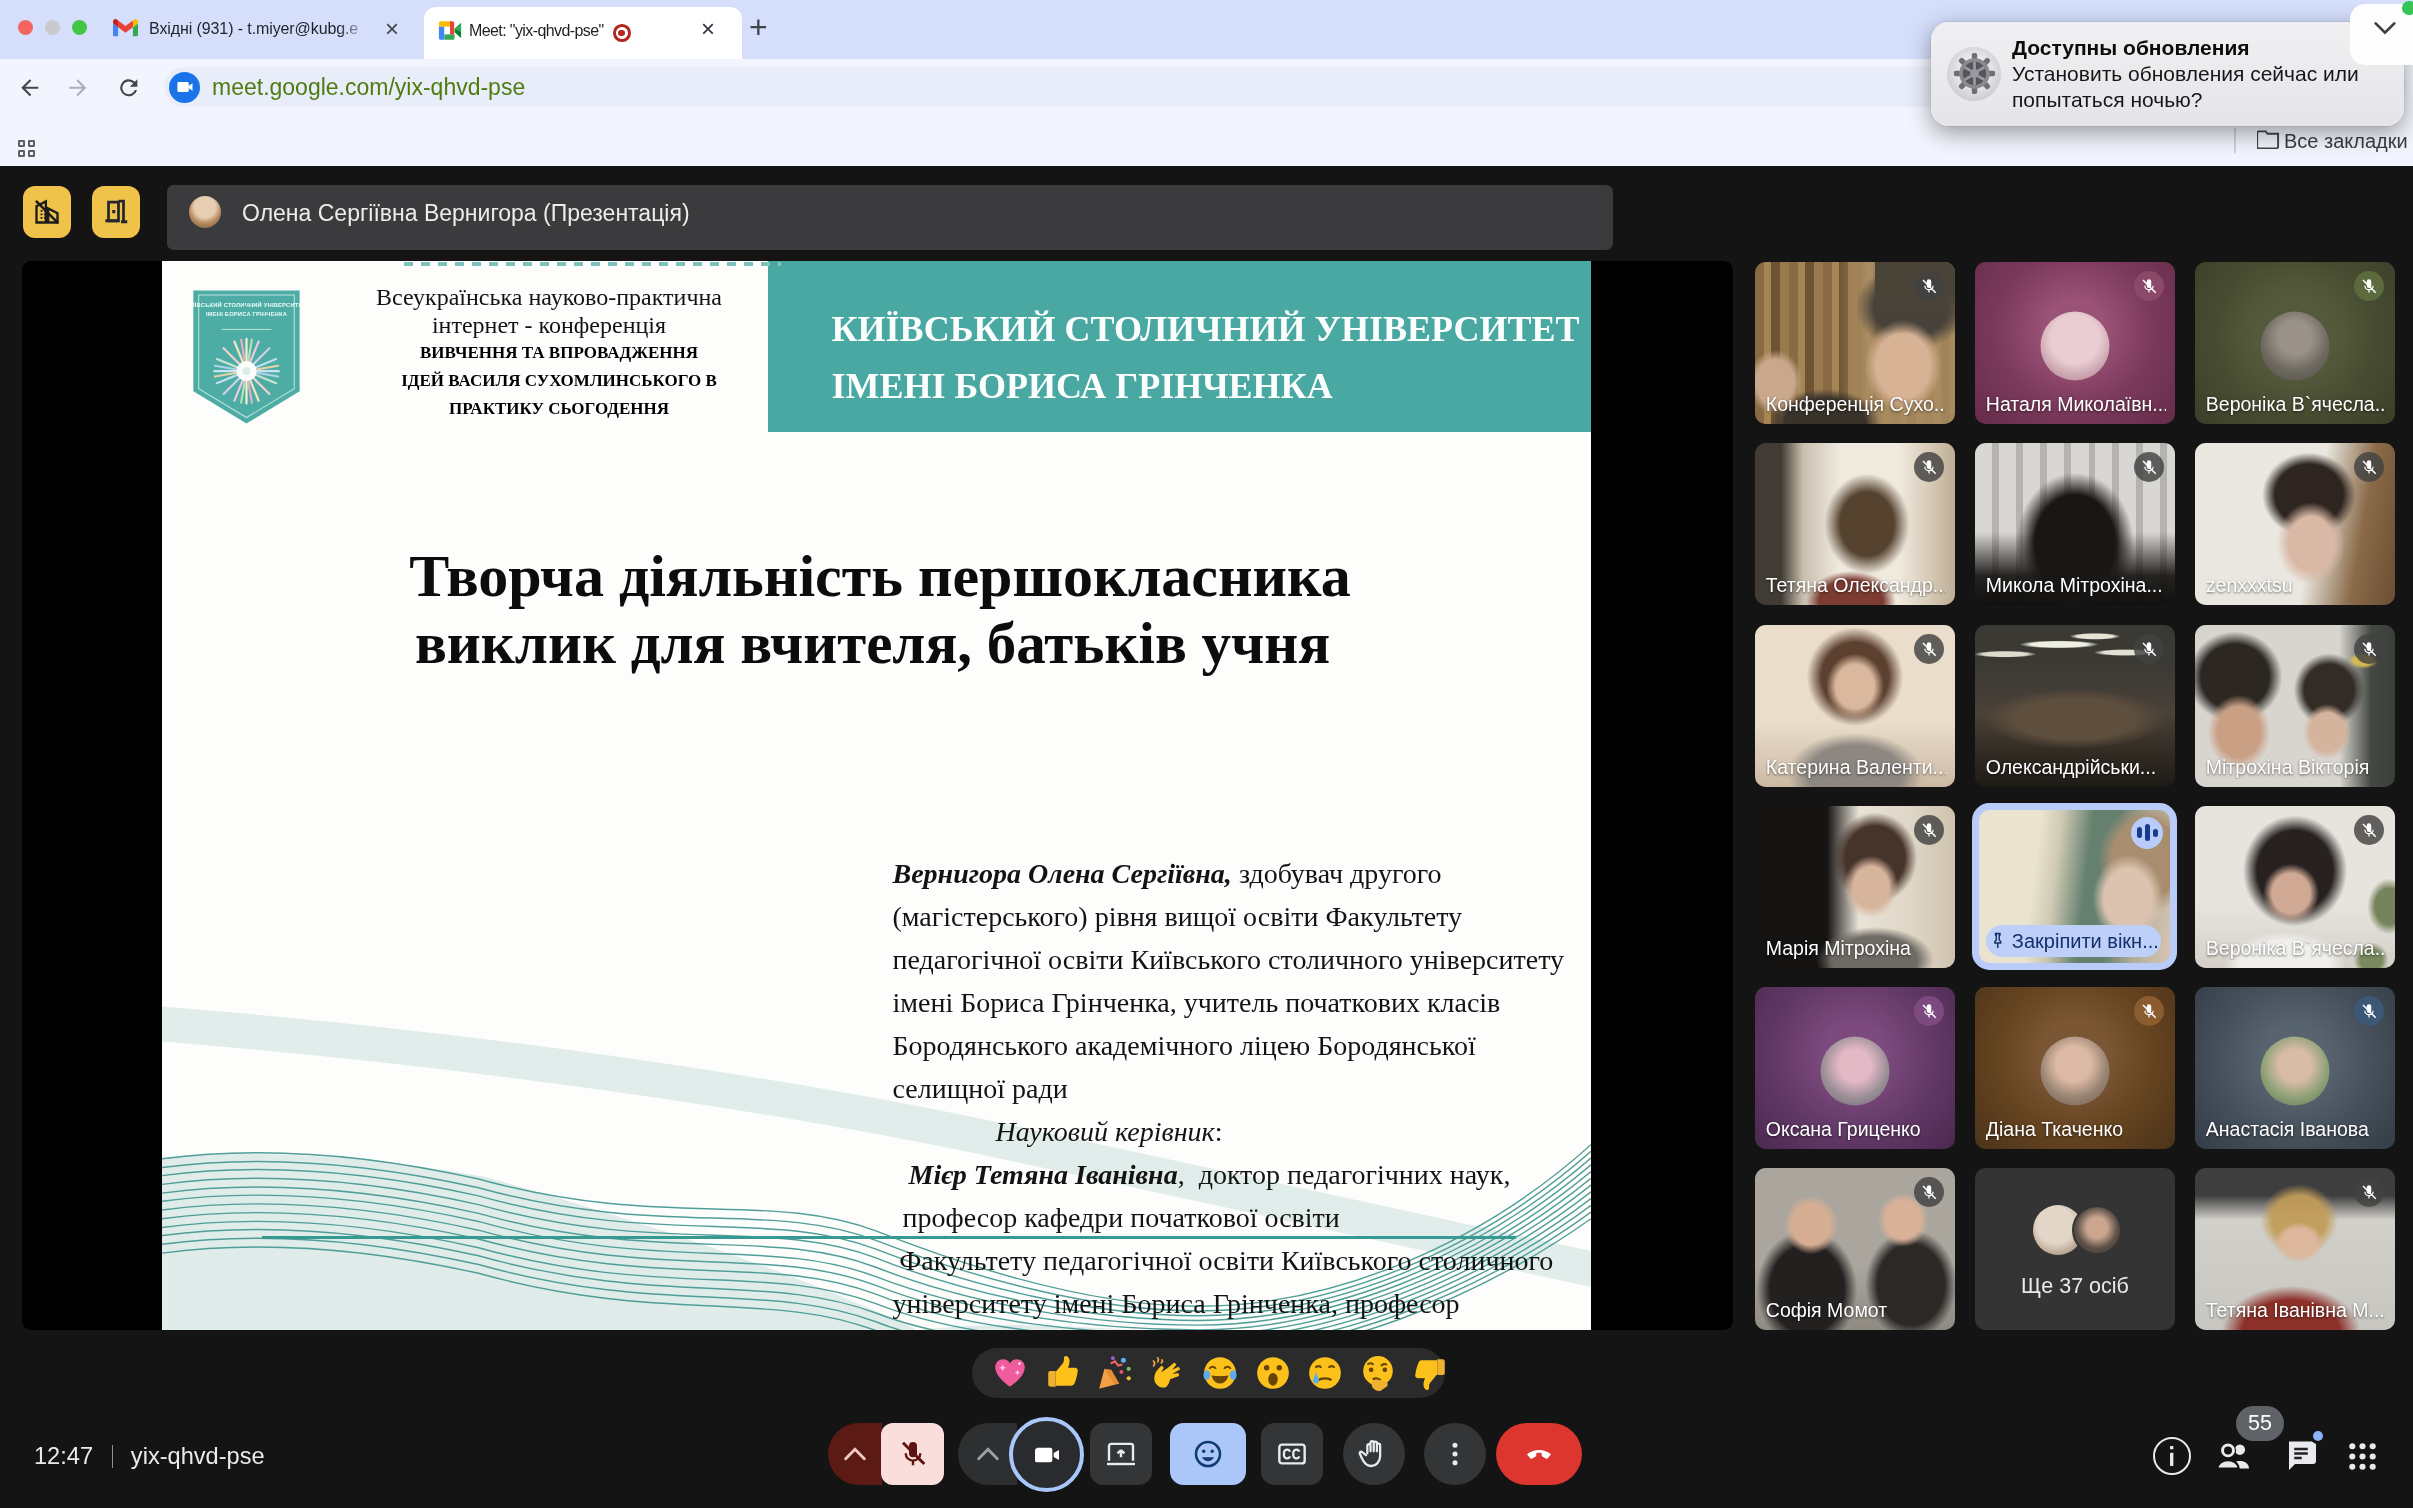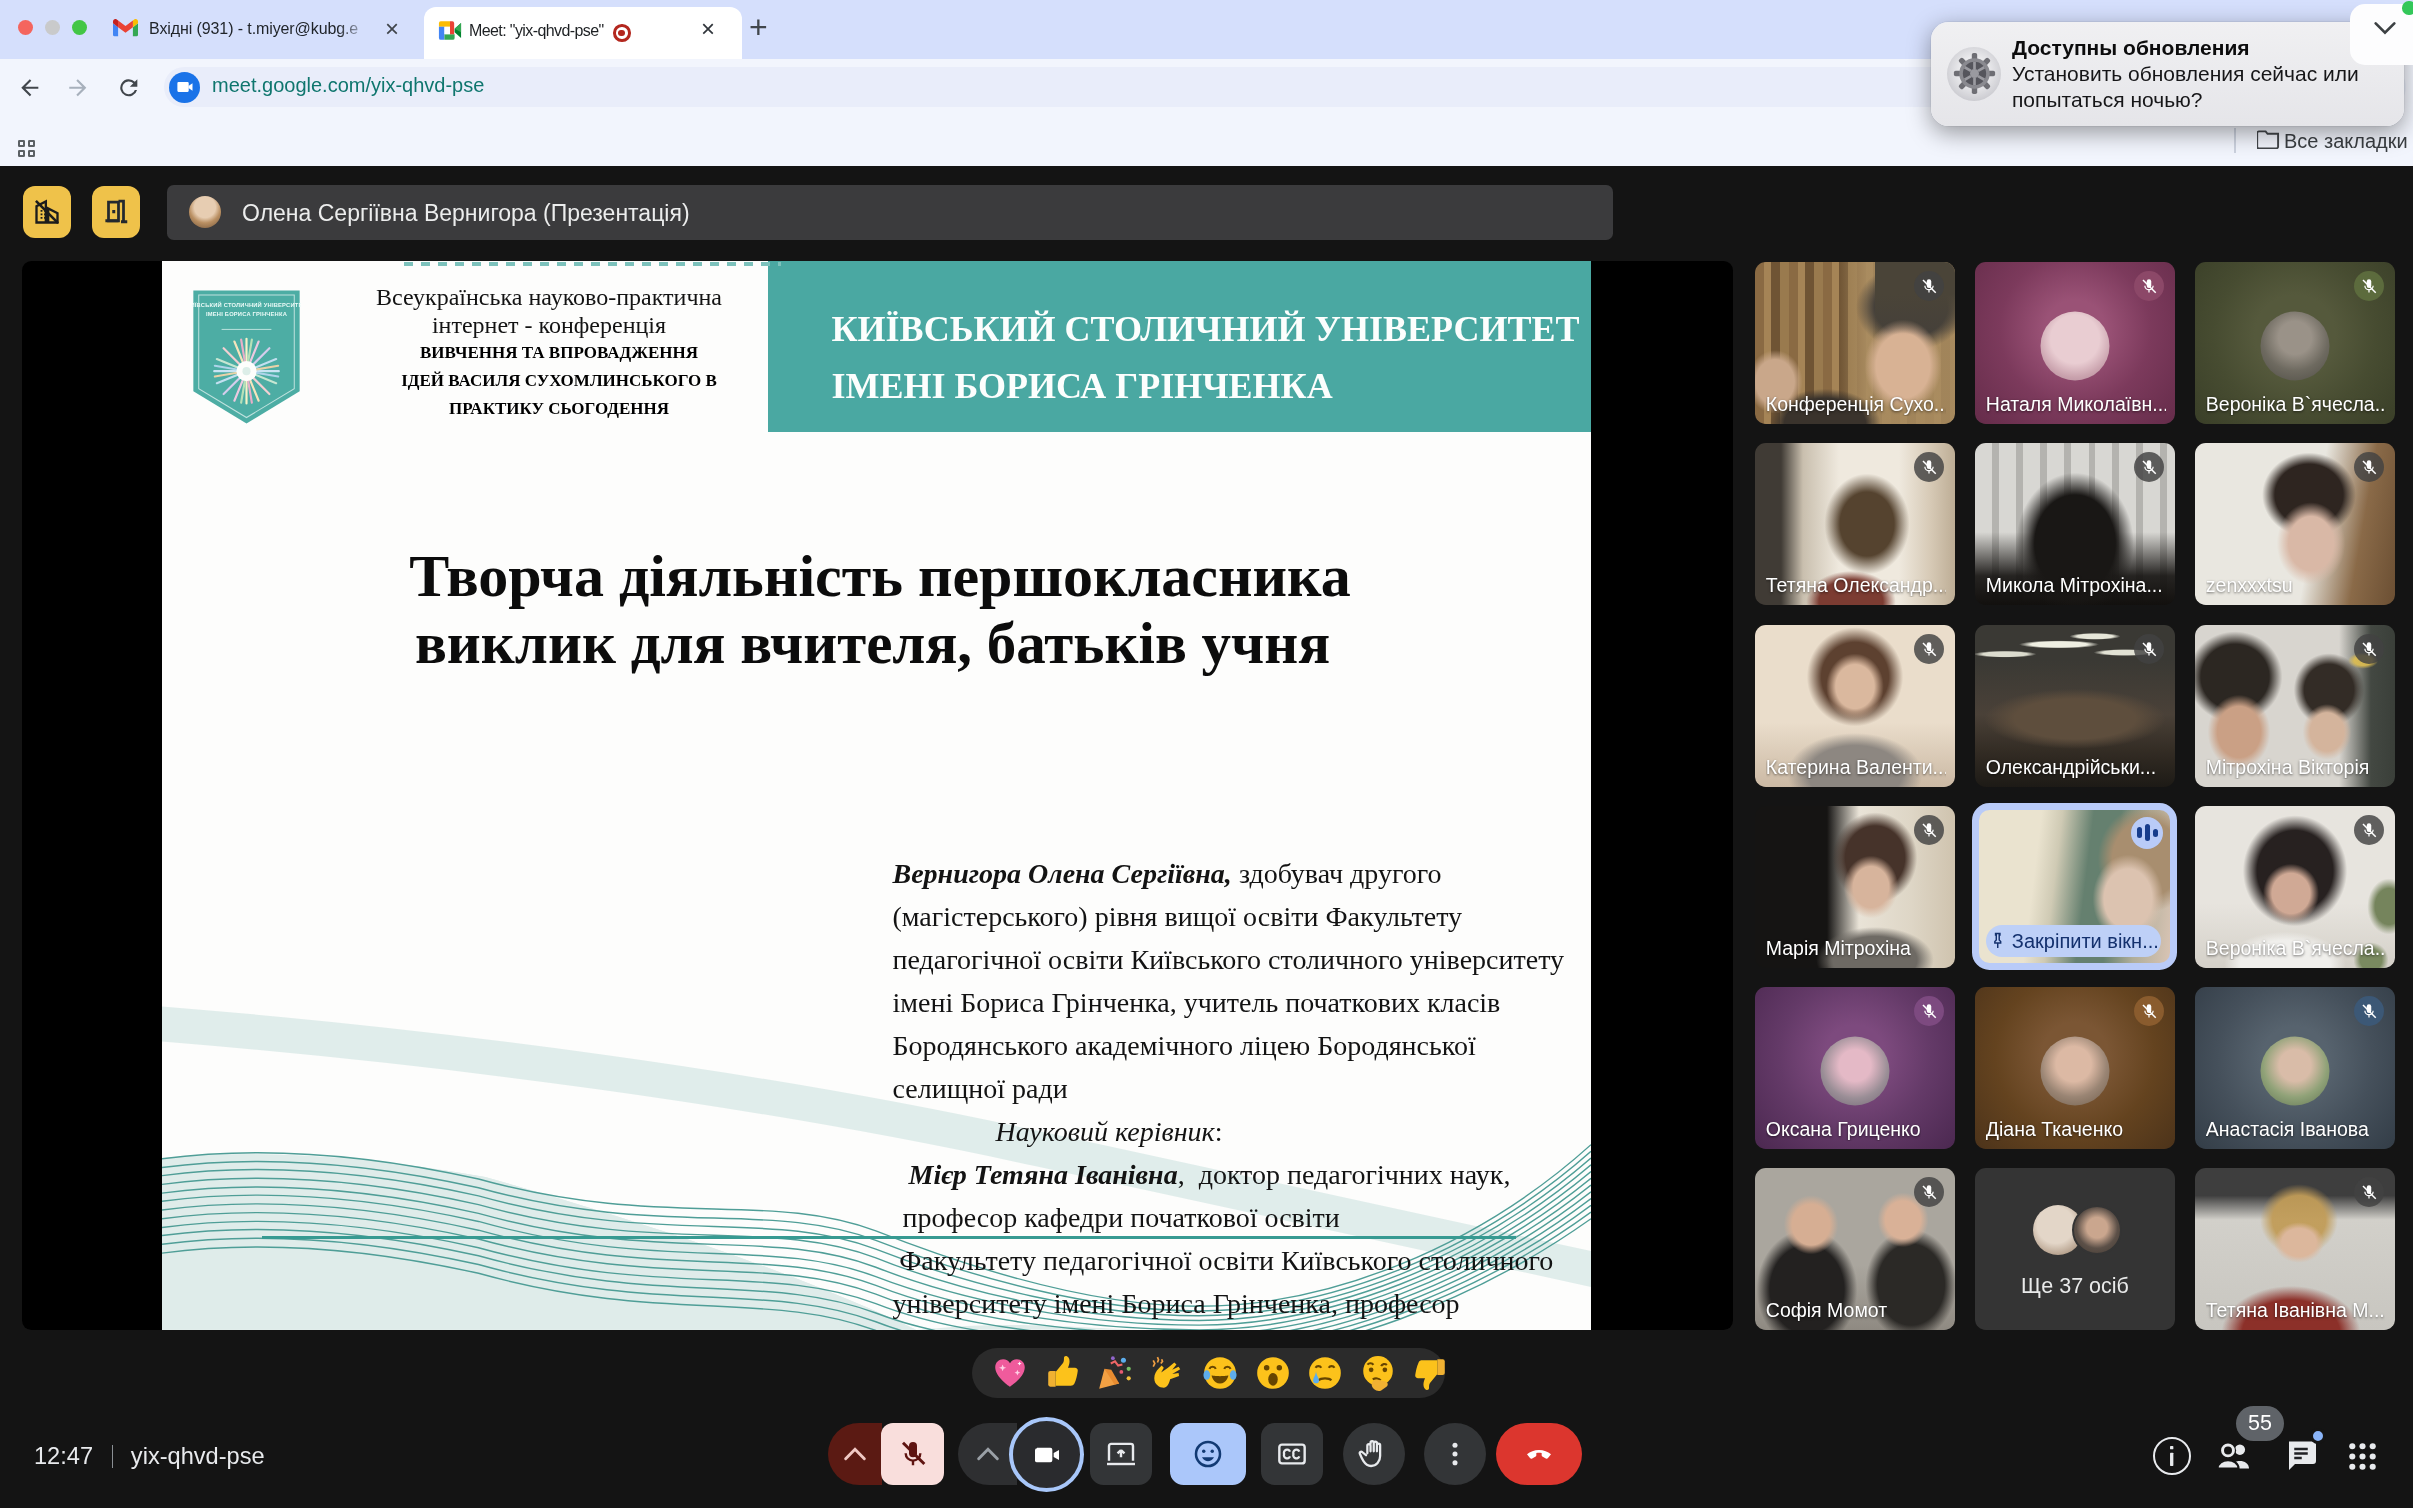--- a/index.html
+++ b/index.html
@@ -12,21 +12,21 @@
   .tl { position:absolute; top:19.5px; width:15px; height:15px; border-radius:50%; }
   #tab1title { position:absolute; left:149px; top:19.5px; font-size:16px; letter-spacing:-0.1px; color:#1f2328; white-space:nowrap; width:222px; overflow:hidden; -webkit-mask-image:linear-gradient(90deg,#000 85%,transparent); }
   #activetab { position:absolute; left:424px; top:6.7px; width:318px; height:52px; background:#ffffff; border-radius:12px 12px 0 0; }
   #toolbar { position:absolute; left:0; top:59px; width:2413px; height:56px; background:#f2f5fd; }
   #urlpill { position:absolute; left:164px; top:67px; width:2242px; height:40px; border-radius:20px; background:#e9edfa; }
   #bookmarks { position:absolute; left:0; top:114px; width:2413px; height:52px; background:#f2f5fd; }
 
   
   #meet { position:absolute; left:0; top:166px; width:2413px; height:1342px; background:#141414; }
   .ybtn { position:absolute; width:48px; height:52px; background:#efc24a; border-radius:12px; }
-  #presenterbar { position:absolute; left:167px; top:19px; width:1446px; height:55px; background:#3b3b3d; border-radius:6.7px; }
+  #presenterbar { position:absolute; left:167px; top:19px; width:1446px; height:65px; background:#3b3b3d; border-radius:6.7px; }
   #video { position:absolute; left:21.5px; top:95px; width:1711px; height:1069px; background:#000; border-radius:9.4px; overflow:hidden; }
   #slide { position:absolute; left:140px; top:0; width:1429px; height:1069px; background:#fdfdfc; overflow:hidden; }
 
   
   #banner { position:absolute; left:606px; top:0; width:823px; height:171px; background:#4aa8a2; }
   #banner div { color:#fcfefd; font-family:"Liberation Serif",serif; font-weight:bold; font-size:36px; line-height:57px; padding:40px 0 0 64px; white-space:nowrap; }
   #confblock { position:absolute; left:118px; top:21.5px; width:539px; text-align:center; font-family:"Liberation Serif",serif; color:#131313; font-size:24px; line-height:28px; white-space:nowrap; }
   #confblock .b { font-weight:bold; font-size:17px; color:#000000; }
   .tline { position:absolute; z-index:3; left:0; width:1429px; height:67px; line-height:67px; text-align:center; font-family:"Liberation Serif",serif; font-weight:bold; color:#0c0c0c; white-space:nowrap; }
   #authorblock { position:absolute; z-index:3; left:731px; top:591px; width:680px; font-family:"Liberation Serif",serif; color:#131313; font-size:28px; line-height:43px; white-space:nowrap; }
@@ -97,21 +97,21 @@
       </svg>
     <svg class="abs" style="left:116px;top:15.5px;" width="25.6" height="25.6" viewBox="0 0 24 24">
         <path d="M17.65 6.35A8 8 0 1 0 19.73 14h-2.08a6 6 0 1 1-1.42-6.23L13 11h7V4z" fill="#41464c"></path>
       </svg>
   </div>
   <div id="urlpill">
     <div class="abs" style="left:5.4px;top:4.7px;width:31px;height:31px;border-radius:50%;background:#1a73e8;"></div>
     <svg class="abs" style="left:12.8px;top:12.8px;" width="17" height="14" viewBox="0 0 24 20">
         <path d="M2 3h13a1.6 1.6 0 0 1 1.6 1.6v10.8A1.6 1.6 0 0 1 15 17H2A1.6 1.6 0 0 1 .4 15.4V4.6A1.6 1.6 0 0 1 2 3zm14.8 5.2L22 4.8v10.4l-5.2-3.4z" fill="#fff"></path>
       </svg>
-    <div class="abs" style="left:48px;top:7.4px;font-size:20px;color:#0f766e;">meet.google.com/yix-qhvd-pse</div>
+    <div class="abs" style="left:48px;top:7.4px;font-size:23px;color:#4d7c0f;">meet.google.com/yix-qhvd-pse</div>
   </div>
 
   <div id="bookmarks">
     <div class="abs" style="left:18px;top:25.6px;width:7.4px;height:7.4px;border:2px solid #5c6165;border-radius:1.3px;"></div>
     <div class="abs" style="left:28px;top:25.6px;width:7.4px;height:7.4px;border:2px solid #5c6165;border-radius:1.3px;"></div>
     <div class="abs" style="left:18px;top:36px;width:7.4px;height:7.4px;border:2px solid #5c6165;border-radius:1.3px;"></div>
     <div class="abs" style="left:28px;top:36px;width:7.4px;height:7.4px;border:2px solid #5c6165;border-radius:1.3px;"></div>
     <div class="abs" style="left:2234px;top:13.5px;width:2px;height:25.6px;background:#ccd2df;"></div>
     <svg class="abs" style="left:2257px;top:15px;" width="23" height="20" viewBox="0 0 24 20">
         <path d="M2 2h7l2 2.5h11v13.5a1.8 1.8 0 0 1-1.8 1.8H2A1.8 1.8 0 0 1 .2 18V3.8A1.8 1.8 0 0 1 2 2z" fill="none" stroke="#42464a" stroke-width="2"></path>

